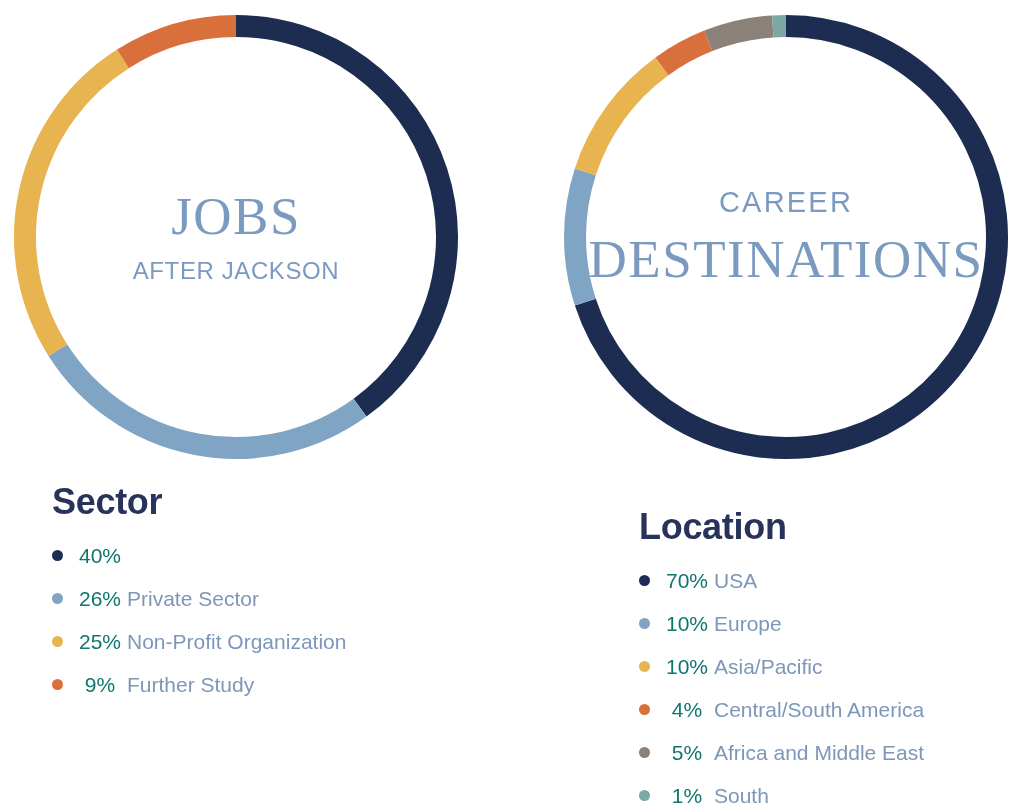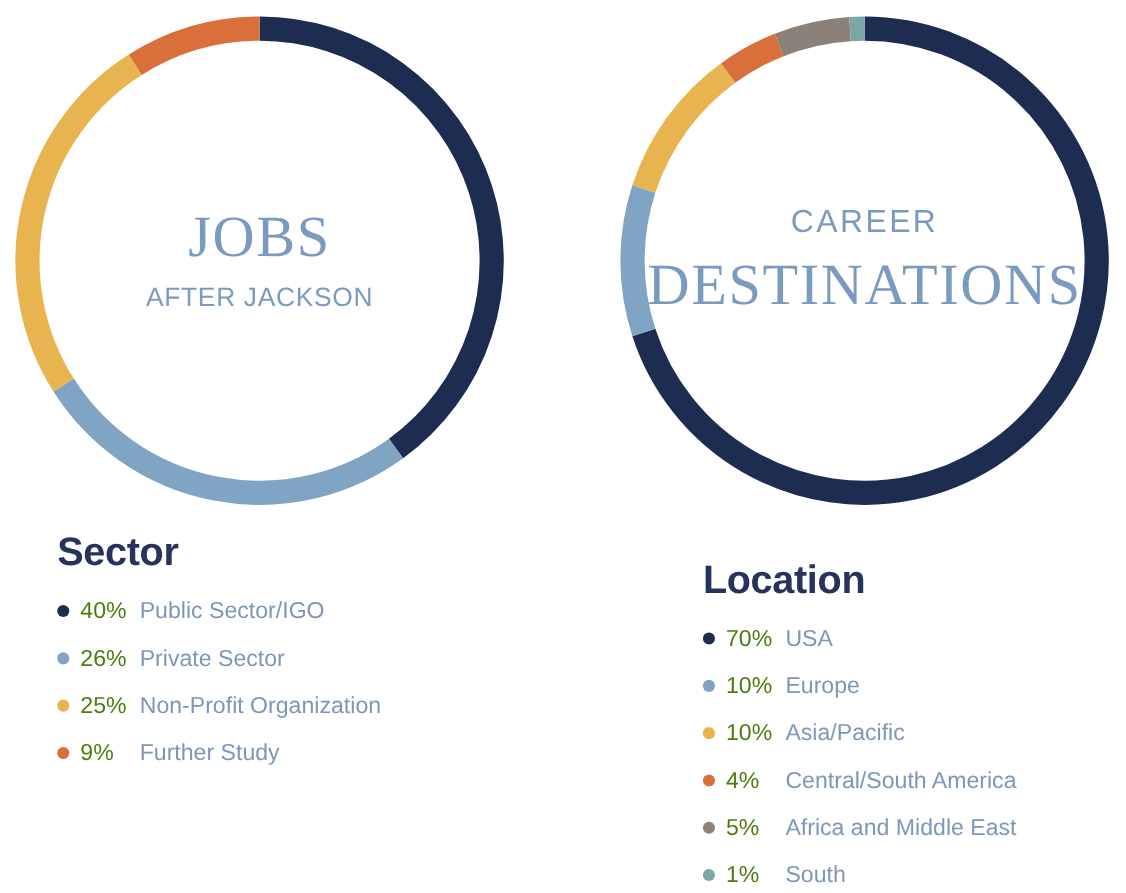--- a/index.html
+++ b/index.html
@@ -114,24 +114,25 @@
   }
   .legend-dot {
     width: 11px;
     height: 11px;
     border-radius: 50%;
     flex: 0 0 11px;
     margin-right: 10px;
   }
   .legend-pct {
     font-size: 21px;
-    color: #4d7c0f;
+    color: #0f766e;
     width: 54px;
     flex: 0 0 54px;
     white-space: nowrap;
+    text-align: center;
   }
   .legend-label {
     font-size: 21px;
     color: #7d97b8;
     white-space: nowrap;
   }
 </style>
 </head>
 <body>
 
@@ -154,21 +155,20 @@
         <div class="center-sans">AFTER JACKSON</div>
       </div>
     </div>
 
     <div class="legend">
       <h2 class="legend-title">Sector</h2>
       <ul class="legend-list" id="legend-left-list">
           <li class="legend-row">
             <span class="legend-dot" style="background: rgb(29, 45, 82);"></span>
             <span class="legend-pct">40%</span>
-            <span class="legend-label">Public Sector/IGO</span>
           </li>
           <li class="legend-row">
             <span class="legend-dot" style="background: rgb(127, 164, 196);"></span>
             <span class="legend-pct">26%</span>
             <span class="legend-label">Private Sector</span>
           </li>
           <li class="legend-row">
             <span class="legend-dot" style="background: rgb(232, 180, 79);"></span>
             <span class="legend-pct">25%</span>
             <span class="legend-label">Non-Profit Organization</span>

